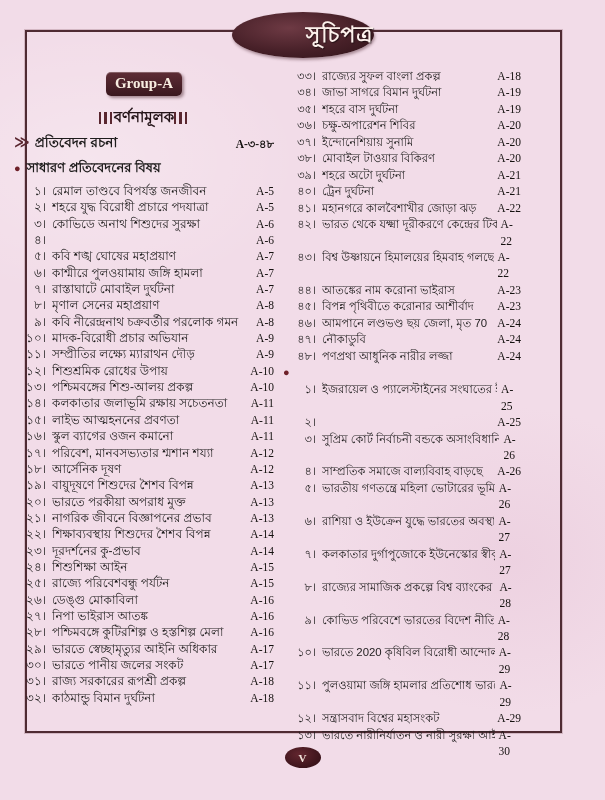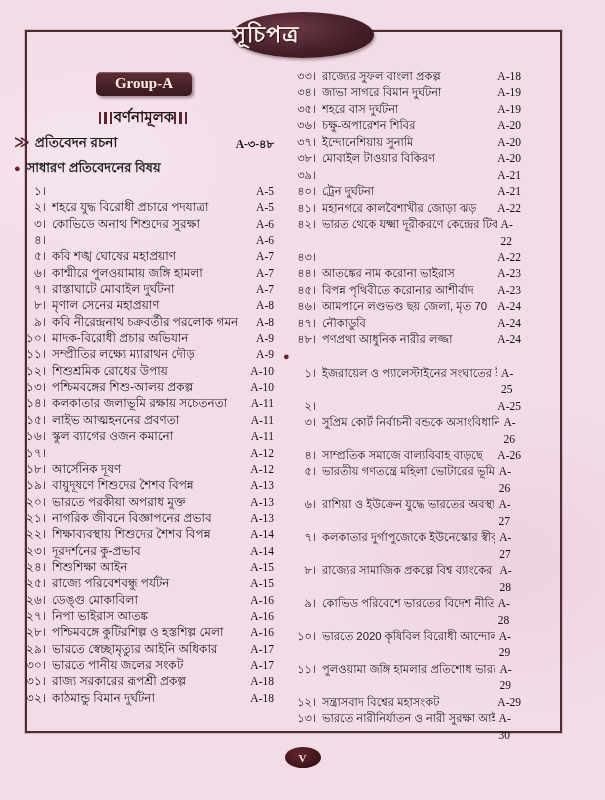--- a/index.html
+++ b/index.html
@@ -13,32 +13,32 @@
     color:#1e1c1c;
   }
   .frame{
     position:absolute;left:25px;top:30px;width:533px;height:699px;
     border:2px solid #4f2b33;box-shadow:0 0 0 1px rgba(120,70,85,.25);
   }
   .title-oval{
     position:absolute;left:50%;top:12px;transform:translateX(-50%);
     width:142px;height:46px;border-radius:50%;
     background:radial-gradient(ellipse at 40% 35%, #6e3a44 0%, #472028 55%, #2e1218 100%);
-    display:flex;align-items:center;justify-content:flex-start;
+    display:flex;align-items:center;justify-content:flex-end;
     box-shadow:1px 2px 3px rgba(60,20,30,.4);
   }
   .title-oval span{
     color:#fdf1ec;font-size:22px;font-weight:bold;letter-spacing:1px;
     text-shadow:1px 1px 1px rgba(0,0,0,.5);
   }
   .col{position:absolute;}
   .col-left{left:14px;top:72px;width:260px;}
   .col-right{left:283px;top:68px;width:238px;}
   .badge{
-    width:96px;margin:0 auto 9px auto;padding:3px 0 4px 0;text-align:center;
+    width:76px;margin:0 auto 9px auto;padding:3px 0 4px 0;text-align:center;
     background:linear-gradient(#5e2d36,#3a181f);border-radius:5px;
     color:#f7ece0;font-family:"Liberation Serif","DejaVu Serif",serif;
     font-weight:bold;font-size:15px;
     box-shadow:2px 2px 3px rgba(70,30,40,.45), inset 0 1px 0 rgba(255,255,255,.25);
   }
   .ornament-line{
     display:flex;align-items:center;justify-content:center;gap:0;font-family:Liberation Serif, serif;
   }
   .ornament-line .bars{
     width:15px;height:12px;
@@ -93,20 +93,21 @@
     <span class="pg">A-৩-৪৮</span>
   </div>
   <div class="subheading">
     <span class="bullet">●</span>
     <span>সাধারণ প্রতিবেদনের বিষয়</span>
   </div>
   <div class="toc-list">
 
       <div class="row">
         <span class="no">১।</span>
+        <span class="title">রেমাল তাণ্ডবে বিপর্যস্ত জনজীবন</span>
         <span class="pg">A-5</span>
       </div>
 
       <div class="row">
         <span class="no">২।</span>
         <span class="title">শহরে যুদ্ধ বিরোধী প্রচারে পদযাত্রা</span>
         <span class="pg">A-5</span>
       </div>
 
       <div class="row">
@@ -187,20 +188,21 @@
       </div>
 
       <div class="row">
         <span class="no">১৬।</span>
         <span class="title">স্কুল ব্যাগের ওজন কমানো</span>
         <span class="pg">A-11</span>
       </div>
 
       <div class="row">
         <span class="no">১৭।</span>
+        <span class="title">পরিবেশ, মানবসভ্যতার শ্মশান শয্যা</span>
         <span class="pg">A-12</span>
       </div>
 
       <div class="row">
         <span class="no">১৮।</span>
         <span class="title">আর্সেনিক দূষণ</span>
         <span class="pg">A-12</span>
       </div>
 
       <div class="row">
@@ -323,20 +325,21 @@
       </div>
 
       <div class="row">
         <span class="no">৩৮।</span>
         <span class="title">মোবাইল টাওয়ার বিকিরণ</span>
         <span class="pg">A-20</span>
       </div>
 
       <div class="row">
         <span class="no">৩৯।</span>
+        <span class="title">শহরে অটো দুর্ঘটনা</span>
         <span class="pg">A-21</span>
       </div>
 
       <div class="row">
         <span class="no">৪০।</span>
         <span class="title">ট্রেন দুর্ঘটনা</span>
         <span class="pg">A-21</span>
       </div>
 
       <div class="row">
@@ -346,20 +349,21 @@
       </div>
 
       <div class="row">
         <span class="no">৪২।</span>
         <span class="title">ভারত থেকে যক্ষ্মা দূরীকরণে কেন্দ্রের টিকাকরণ</span>
         <span class="pg">A-22</span>
       </div>
 
       <div class="row">
         <span class="no">৪৩।</span>
+        <span class="title">বিশ্ব উষ্ণায়নে হিমালয়ের হিমবাহ গলছে</span>
         <span class="pg">A-22</span>
       </div>
 
       <div class="row">
         <span class="no">৪৪।</span>
         <span class="title">আতঙ্কের নাম করোনা ভাইরাস</span>
         <span class="pg">A-23</span>
       </div>
 
       <div class="row">

